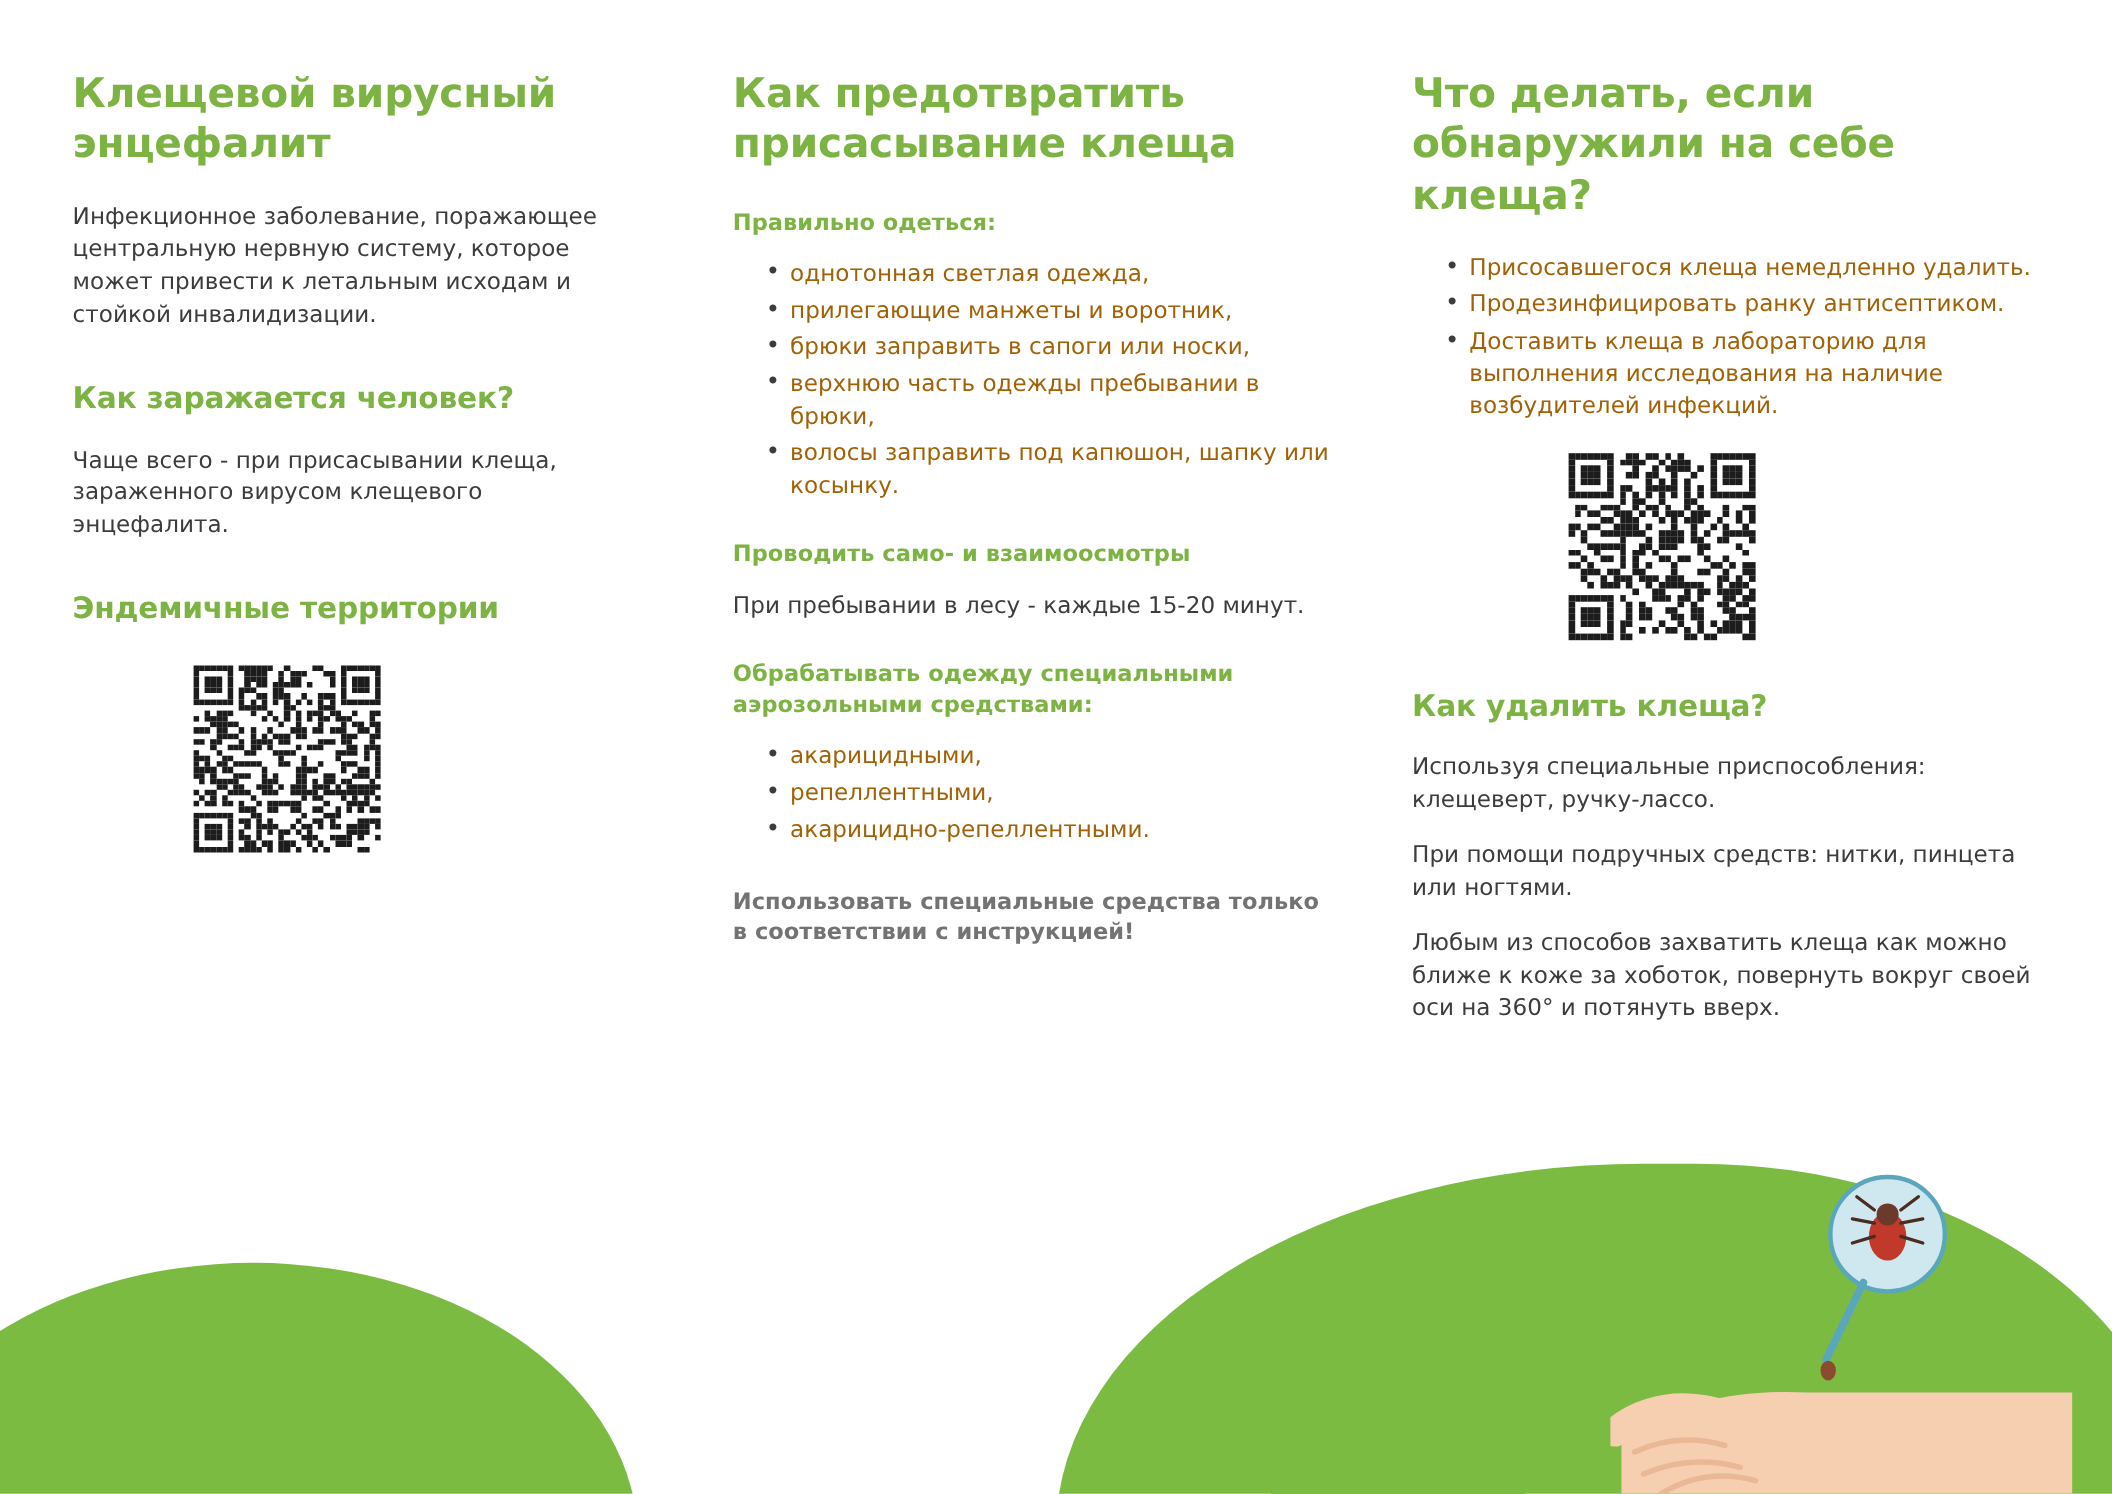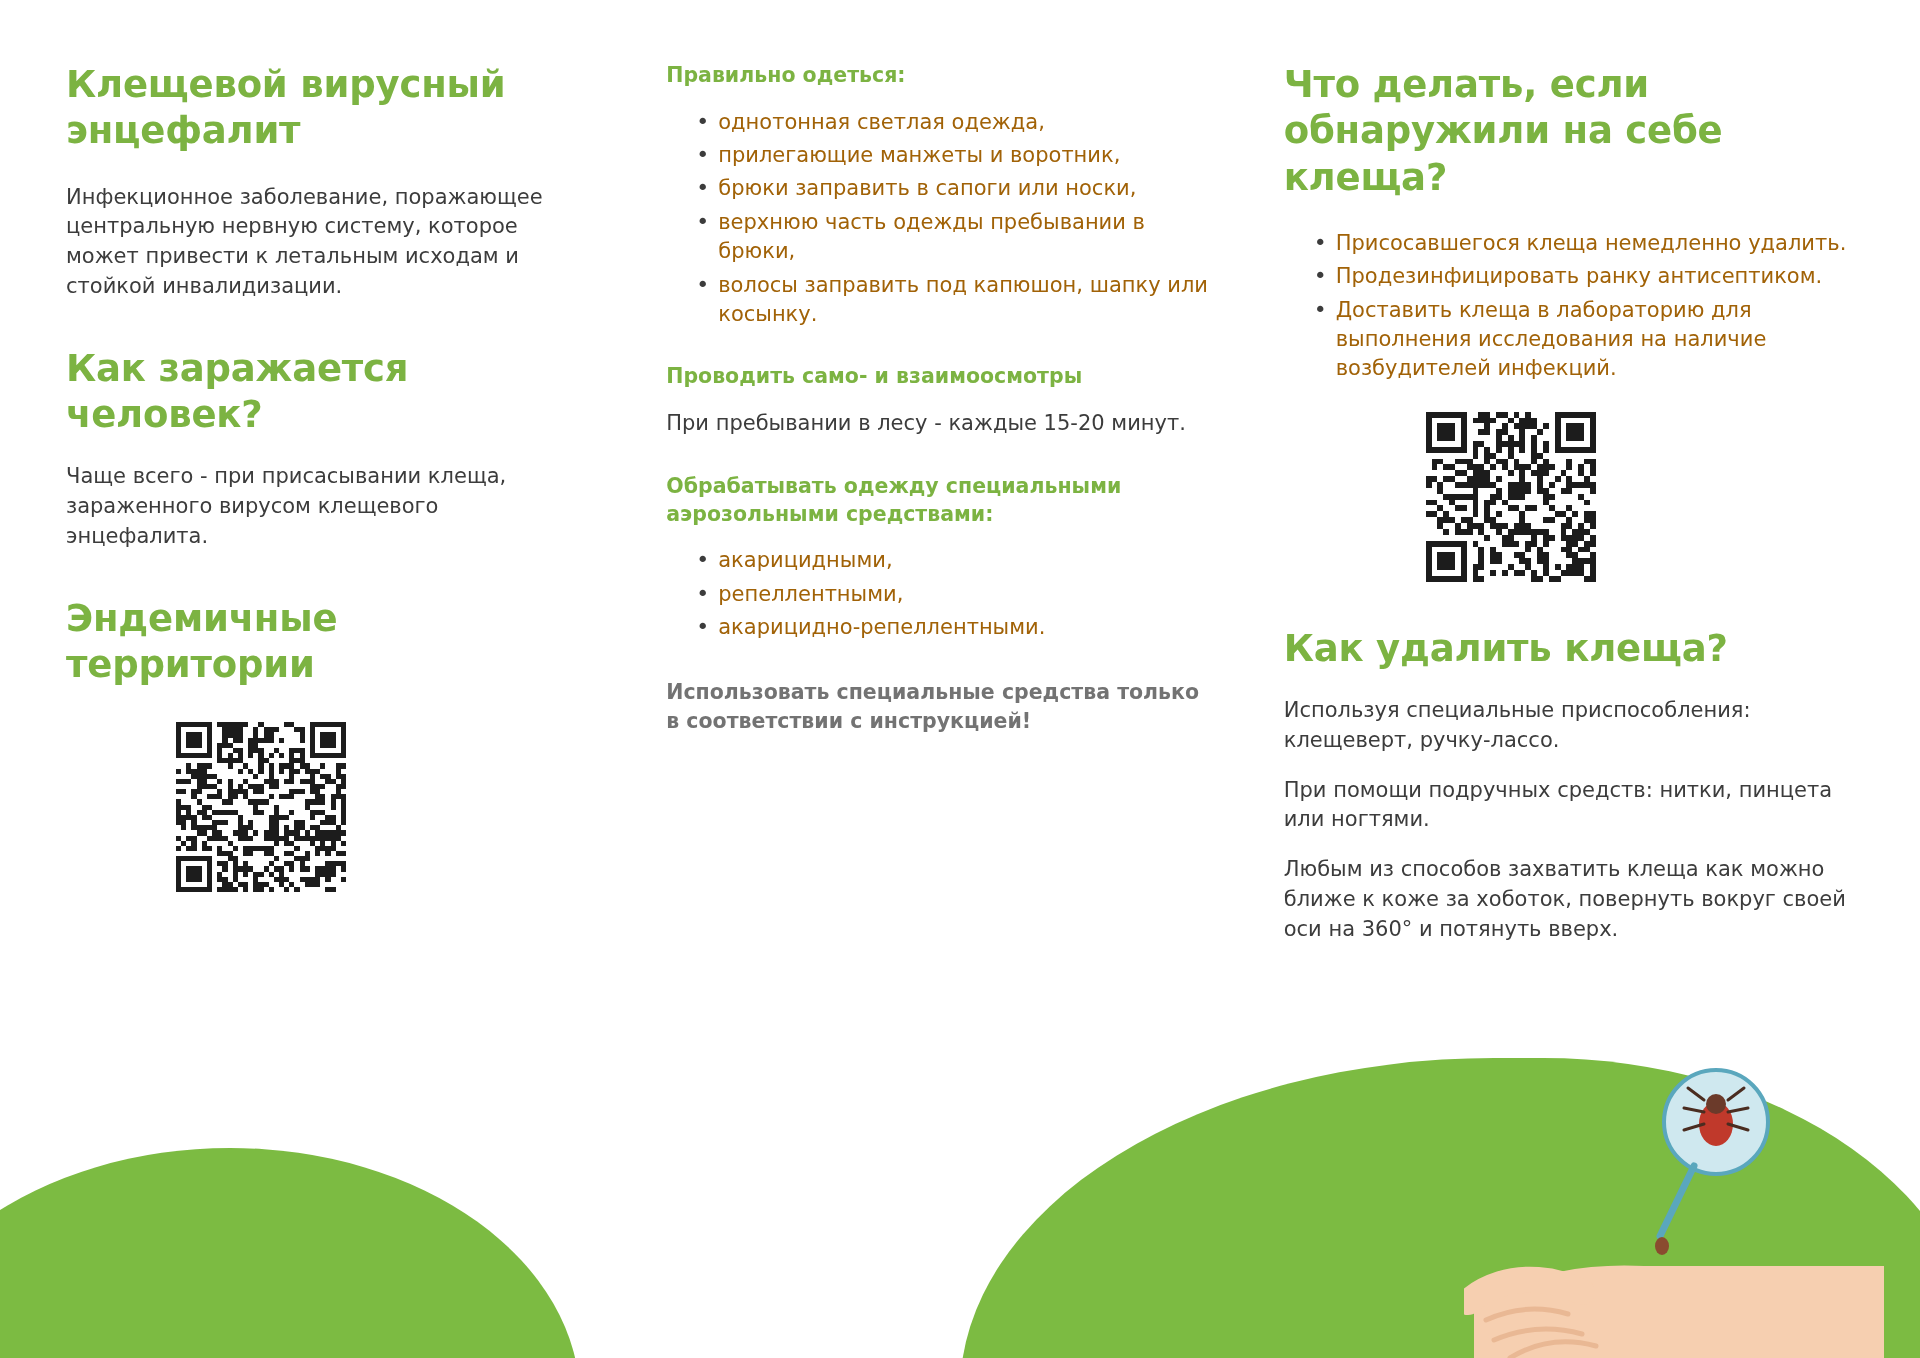--- a/index.html
+++ b/index.html
@@ -61,21 +61,21 @@
 
   h1.title {
     font-size: 37px;
     line-height: 1.25;
     color: #7cb342;
     font-weight: bold;
     margin: 0 0 28px 0;
     letter-spacing: -0.2px;
   }
   h2.title {
-    font-size: 37px;
+    font-size: 27px;
     line-height: 1.25;
     color: #7cb342;
     font-weight: bold;
     margin: 44px 0 24px 0;
     letter-spacing: -0.2px;
   }
   .col-2 h1.title { margin-bottom: 34px; }
   p.body {
     font-size: 21px;
     line-height: 1.42;
@@ -1249,20 +1249,21 @@
           <i></i>
           <i></i>
           <i class="on"></i>
           <i class="on"></i>
           <i></i>
           <i></i>
         </div>
     </div>
 
     <div class="col col-2">
+      <h1 class="title">Как предотвратить присасывание клеща</h1>
 
       <div class="sub">Правильно одеться:</div>
       <ul class="list">
         <li>однотонная светлая одежда,</li>
         <li>прилегающие манжеты и воротник,</li>
         <li>брюки заправить в сапоги или носки,</li>
         <li>верхнюю часть одежды пребывании в брюки,</li>
         <li>волосы заправить под капюшон, шапку или косынку.</li>
       </ul>
 

